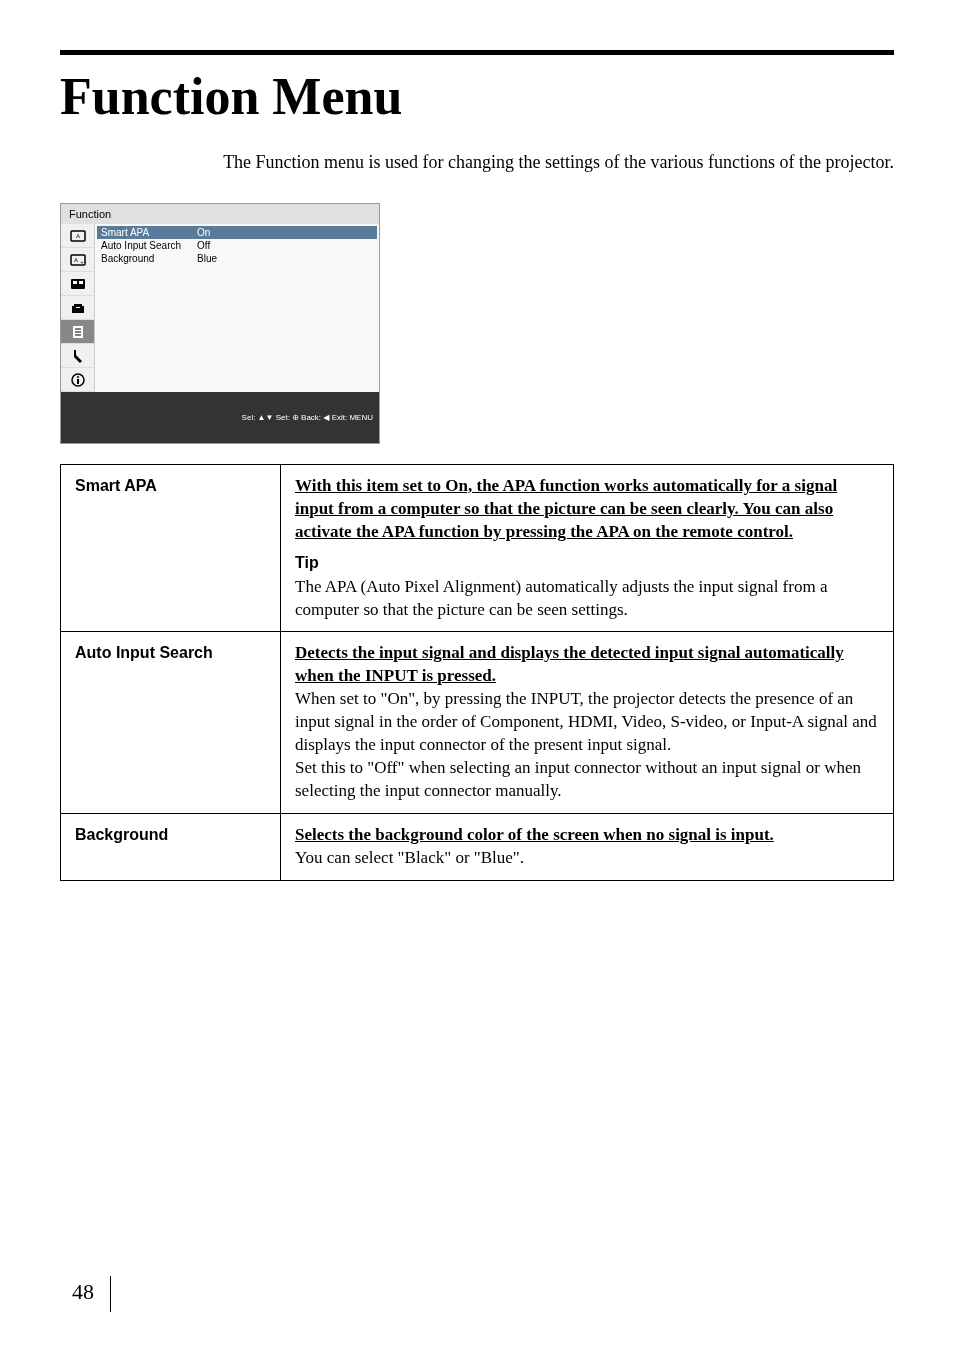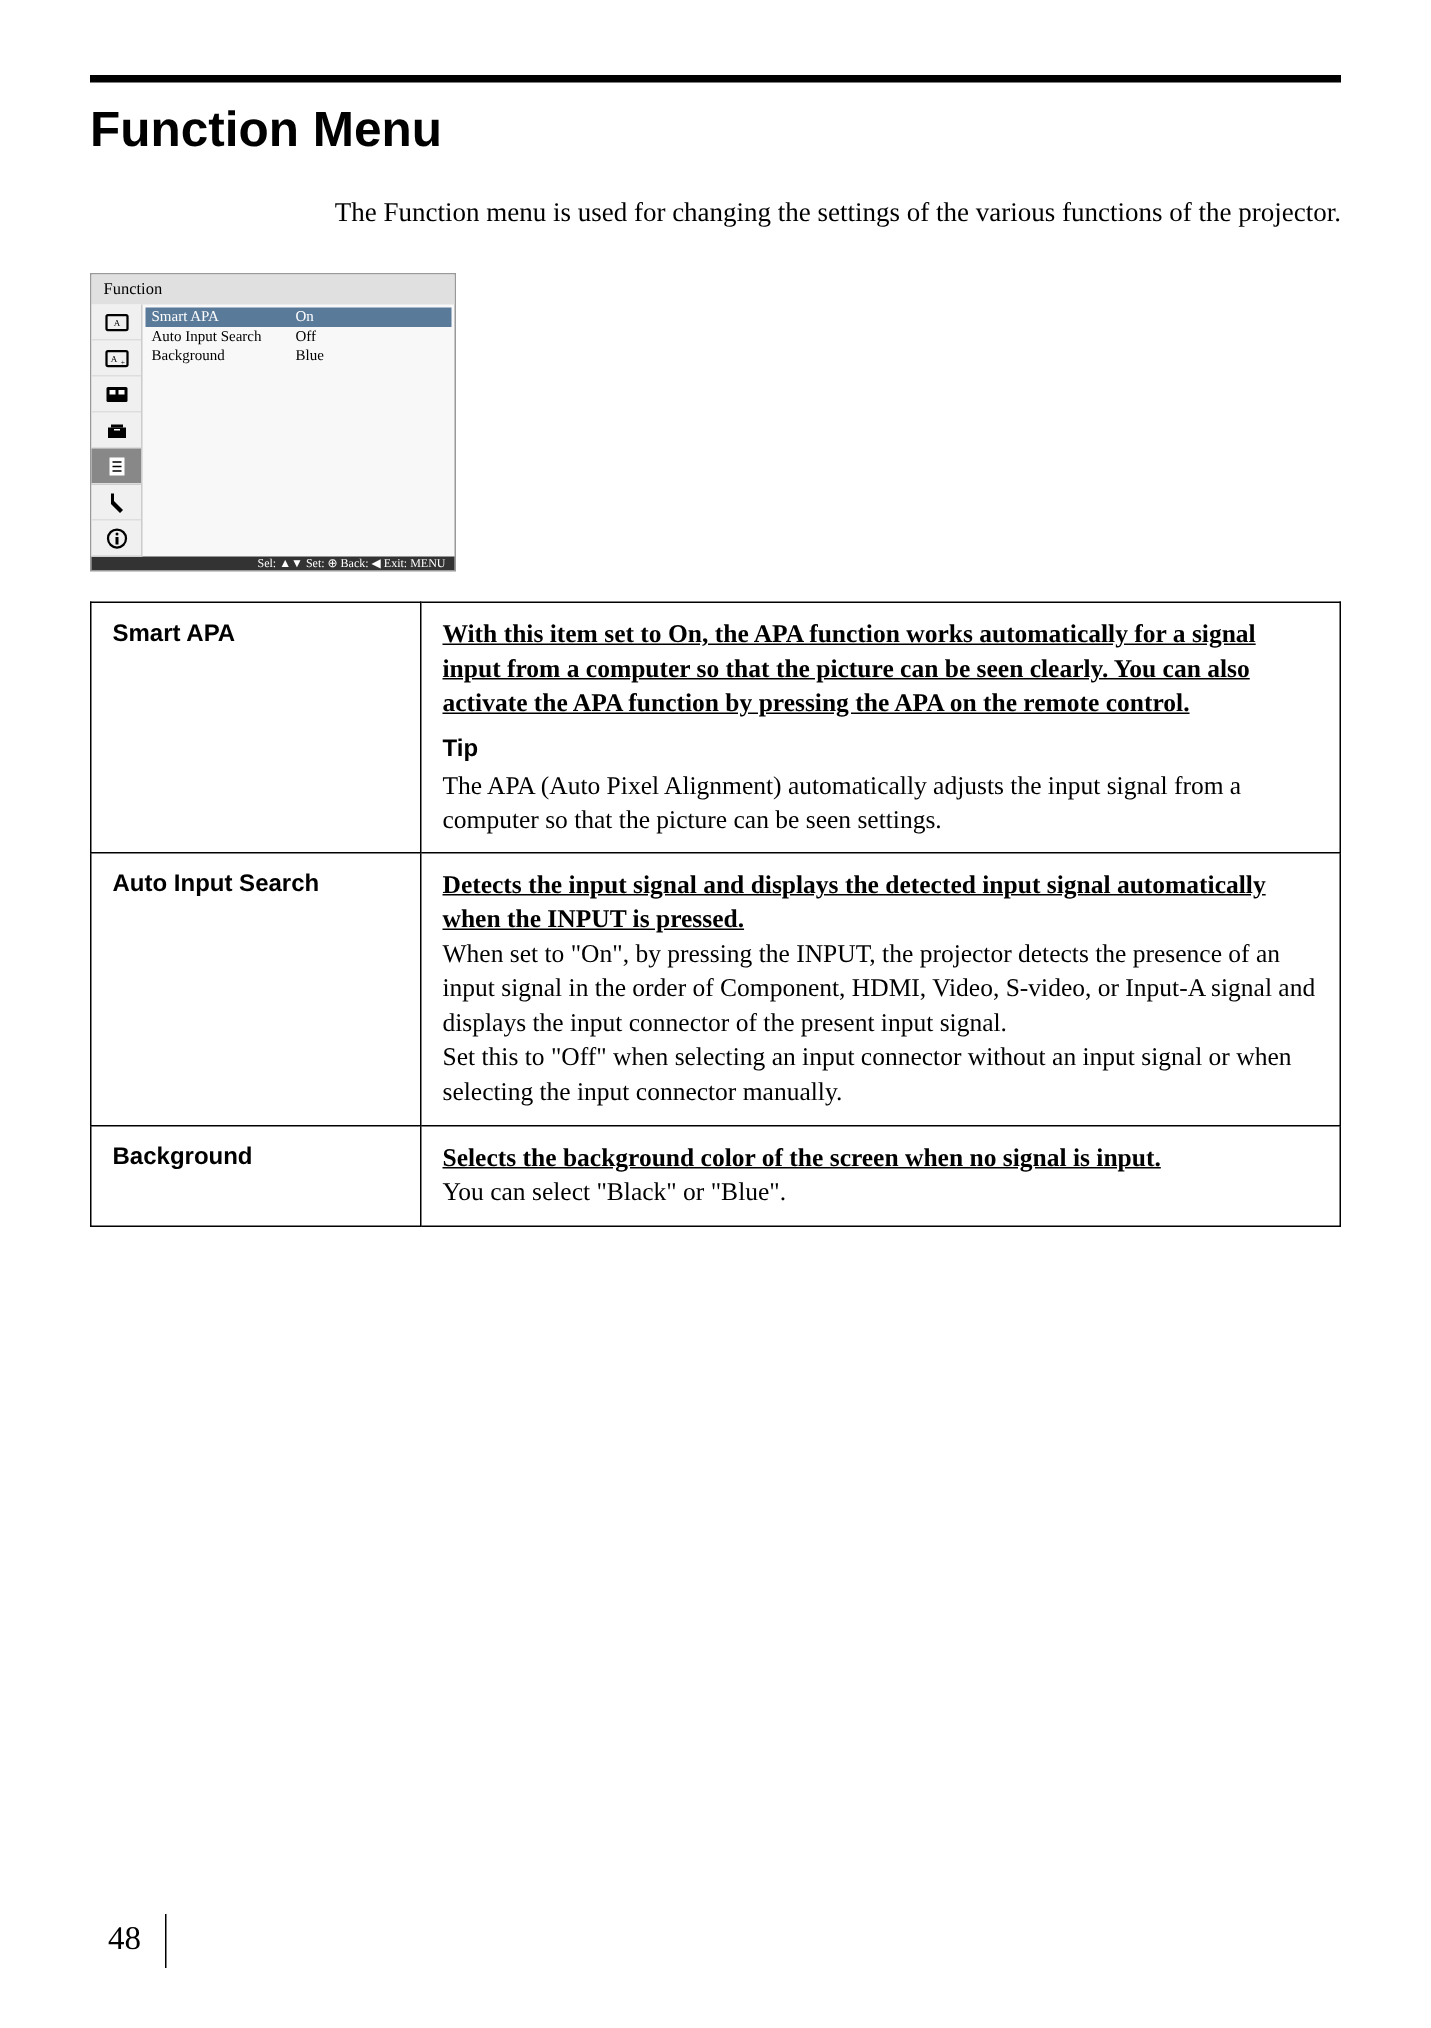--- a/index.html
+++ b/index.html
@@ -13,37 +13,37 @@
       width: 954px;
       margin: 0 auto;
       padding: 50px 60px;
       color: #000;
     }
     .top-rule {
       border-top: 5px solid #000;
       margin-bottom: 12px;
     }
     .page-title {
-      font-family: Liberation Sans, sans-serif;
-      font-size: 33px;
+      font-family: Liberation Serif, serif;
+      font-size: 52px;
       font-weight: bold;
       margin-bottom: 24px;
     }
     .intro-text {
       font-size: 18px;
       line-height: 1.4;
       margin-bottom: 28px;
       text-align: right;
     }
     .menu-screenshot {
-      width: 244px;
+      width: 320px;
       margin-bottom: 20px;
       border: 1px solid #999;
       background: #f8f8f8;
-      font-family: Liberation Serif, serif;
+      font-family: Liberation Sans, sans-serif;
       font-size: 10px;
     }
     .menu-header {
       background: #e0e0e0;
       padding: 4px 8px;
       font-size: 11px;
     }
     .menu-body {
       display: flex;
     }
@@ -80,21 +80,21 @@
     .menu-row-label {
       width: 96px;
     }
     .menu-row-value {
       flex: 1;
     }
     .menu-footer {
       background: #333;
       color: #fff;
       font-size: 8px;
-      padding: 0 6px;
+      padding: 21px 6px;
       text-align: right;
     }
     table.settings-table {
       width: 100%;
       border-collapse: collapse;
       border: 1px solid #000;
     }
     table.settings-table td {
       border: 1px solid #000;
       padding: 10px 14px;

